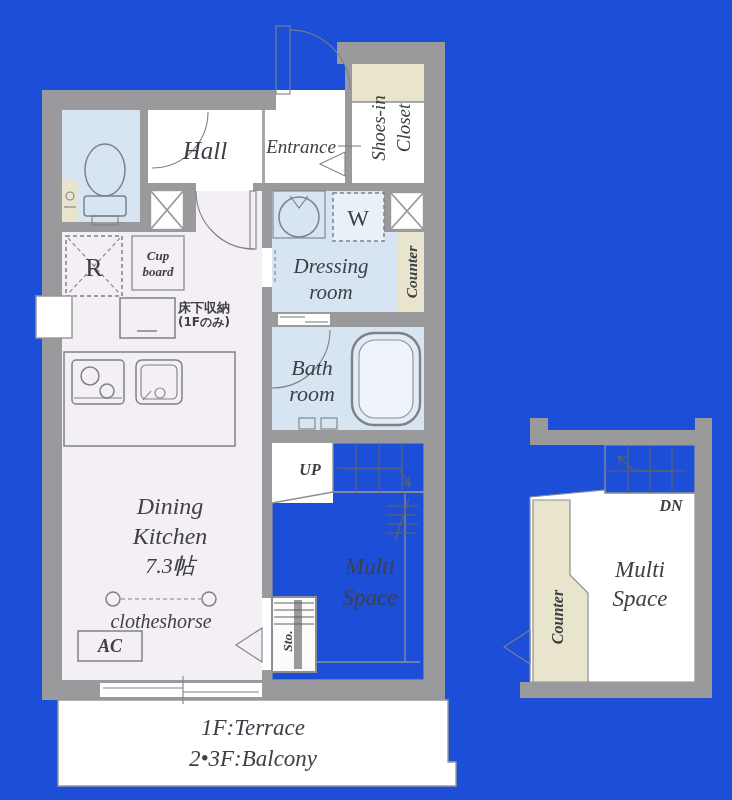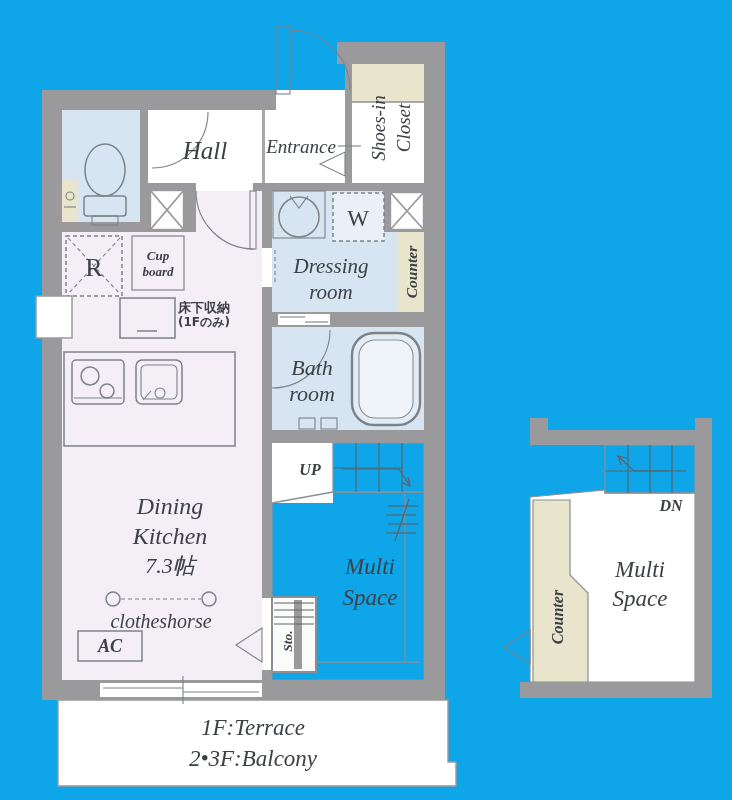--- a/index.html
+++ b/index.html
@@ -1,16 +1,16 @@
 <!DOCTYPE html>
 <html style="--wall: #9a999b; --pink: #f4eef5; --blue: #d7e4f1; --beige: #e9e5cc; --beige2: #edecdc; --line: #7d8289; --text: #3d4046;"><head>
 <meta charset="utf-8">
 <style>
   html,body{margin:0;padding:0;background:#ffffff;}
-  .stage{position:relative;width:732px;height:800px;background:#0ea5e9;overflow:hidden;
+  .stage{position:relative;width:732px;height:800px;background:#1d4ed8;overflow:hidden;
          font-family:"Liberation Serif","DejaVu Serif",serif;}
   svg{display:block;}
   .wall{fill:var(--wall);}
   .pink{fill:var(--pink);}
   .blue{fill:var(--blue);}
   .beige{fill:var(--beige);}
   .beige2{fill:var(--beige2);}
   .white{fill:#ffffff;}
   .ln{stroke:var(--line);fill:none;stroke-width:1.5;}
   .ln1{stroke:var(--line);fill:none;stroke-width:1.1;}

